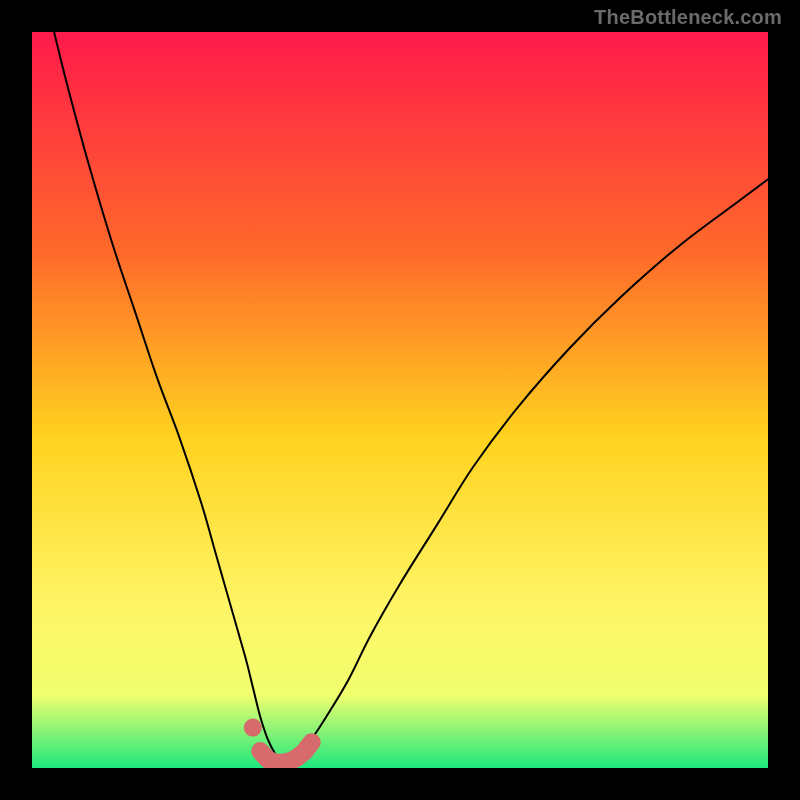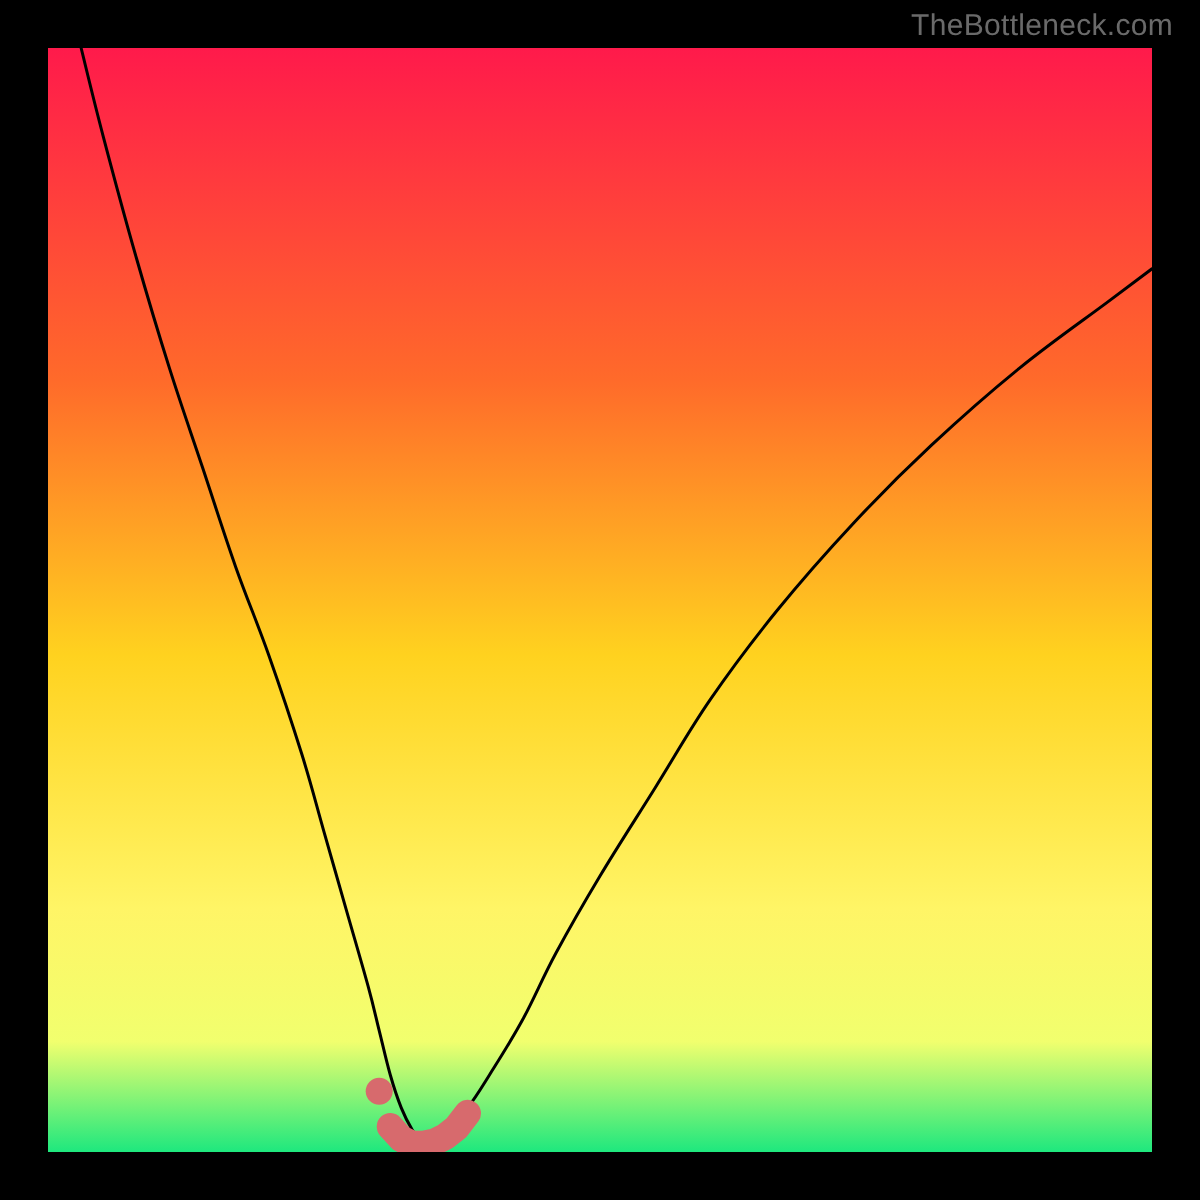--- a/index.html
+++ b/index.html
@@ -16,21 +16,21 @@
     width: 800px;
     height: 800px;
     background: #000;
   }
   .watermark {
     position: absolute;
     top: 6px;
     right: 18px;
     color: #6a6a6a;
     font-size: 20px;
-    font-weight: 400;
+    font-weight: 700;
     letter-spacing: 0.2px;
     z-index: 5;
   }
   .plot {
     position: absolute;
     left: 32px;
     top: 32px;
     width: 736px;
     height: 736px;
     overflow: hidden;

